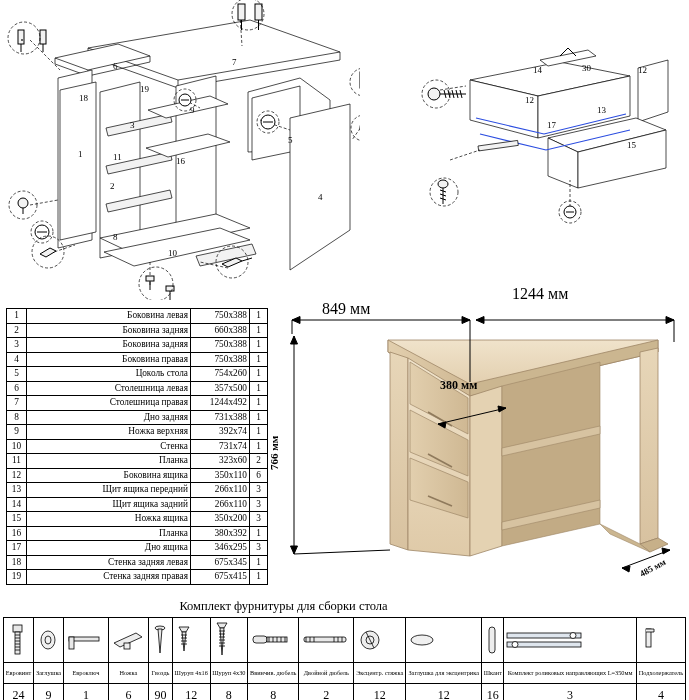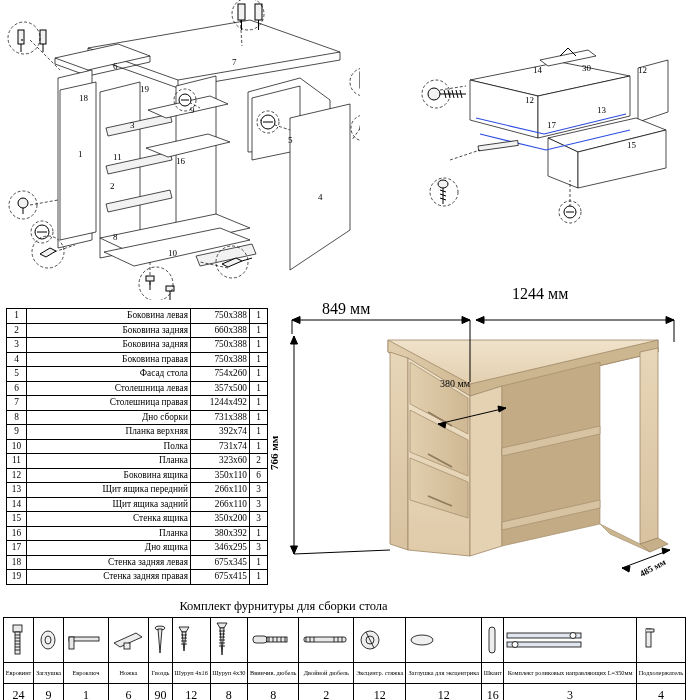--- a/index.html
+++ b/index.html
@@ -27,21 +27,21 @@
   
   .fit{position:absolute;left:3px;top:617px;width:683px;border-collapse:collapse;font-size:6.3px;}
   .fit td{border:1px solid #000;text-align:center;vertical-align:middle;}
   .fit tr.pic td{height:42px;}
   .fit tr.nm td{height:20px;line-height:6.8px;padding:0 1px;}
   .fit tr.qt td{height:20px;font-size:12px;}
   .fit-title{position:absolute;left:0;top:599px;width:567px;text-align:center;font-size:12.5px;}
 
   
   .dimlbl{position:absolute;font-size:16px;font-weight:normal;}
-  .dimlbl.small{font-size:10px;font-weight:normal;}
+  .dimlbl.small{font-size:12px;font-weight:bold;}
   .vert{position:absolute;font-size:11px;font-weight:bold;transform:rotate(-90deg);transform-origin:left top;white-space:nowrap;}
   .rot{position:absolute;font-size:9px;font-weight:bold;transform:rotate(-28deg);transform-origin:left top;white-space:nowrap;}
 
   
   .cn{position:absolute;font-size:9px;}
 </style>
 </head>
 <body>
 
 <div class="wrap">
@@ -260,51 +260,51 @@
           <td class="qty">1</td>
         </tr>
         <tr>
           <td class="idx">4</td>
           <td class="nm">Боковина правая</td>
           <td class="dim">750x388</td>
           <td class="qty">1</td>
         </tr>
         <tr>
           <td class="idx">5</td>
-          <td class="nm">Фасад стола</td>
+          <td class="nm">Цоколь стола</td>
           <td class="dim">754x260</td>
           <td class="qty">1</td>
         </tr>
         <tr>
           <td class="idx">6</td>
           <td class="nm">Столешница левая</td>
           <td class="dim">357x500</td>
           <td class="qty">1</td>
         </tr>
         <tr>
           <td class="idx">7</td>
           <td class="nm">Столешница правая</td>
           <td class="dim">1244x492</td>
           <td class="qty">1</td>
         </tr>
         <tr>
           <td class="idx">8</td>
-          <td class="nm">Дно сборки</td>
+          <td class="nm">Дно задняя</td>
           <td class="dim">731x388</td>
           <td class="qty">1</td>
         </tr>
         <tr>
           <td class="idx">9</td>
-          <td class="nm">Планка верхняя</td>
+          <td class="nm">Ножка верхняя</td>
           <td class="dim">392x74</td>
           <td class="qty">1</td>
         </tr>
         <tr>
           <td class="idx">10</td>
-          <td class="nm">Полка</td>
+          <td class="nm">Стенка</td>
           <td class="dim">731x74</td>
           <td class="qty">1</td>
         </tr>
         <tr>
           <td class="idx">11</td>
           <td class="nm">Планка</td>
           <td class="dim">323x60</td>
           <td class="qty">2</td>
         </tr>
         <tr>
@@ -320,21 +320,21 @@
           <td class="qty">3</td>
         </tr>
         <tr>
           <td class="idx">14</td>
           <td class="nm">Щит ящика задний</td>
           <td class="dim">266x110</td>
           <td class="qty">3</td>
         </tr>
         <tr>
           <td class="idx">15</td>
-          <td class="nm">Стенка ящика</td>
+          <td class="nm">Ножка ящика</td>
           <td class="dim">350x200</td>
           <td class="qty">3</td>
         </tr>
         <tr>
           <td class="idx">16</td>
           <td class="nm">Планка</td>
           <td class="dim">380x392</td>
           <td class="qty">1</td>
         </tr>
         <tr>

